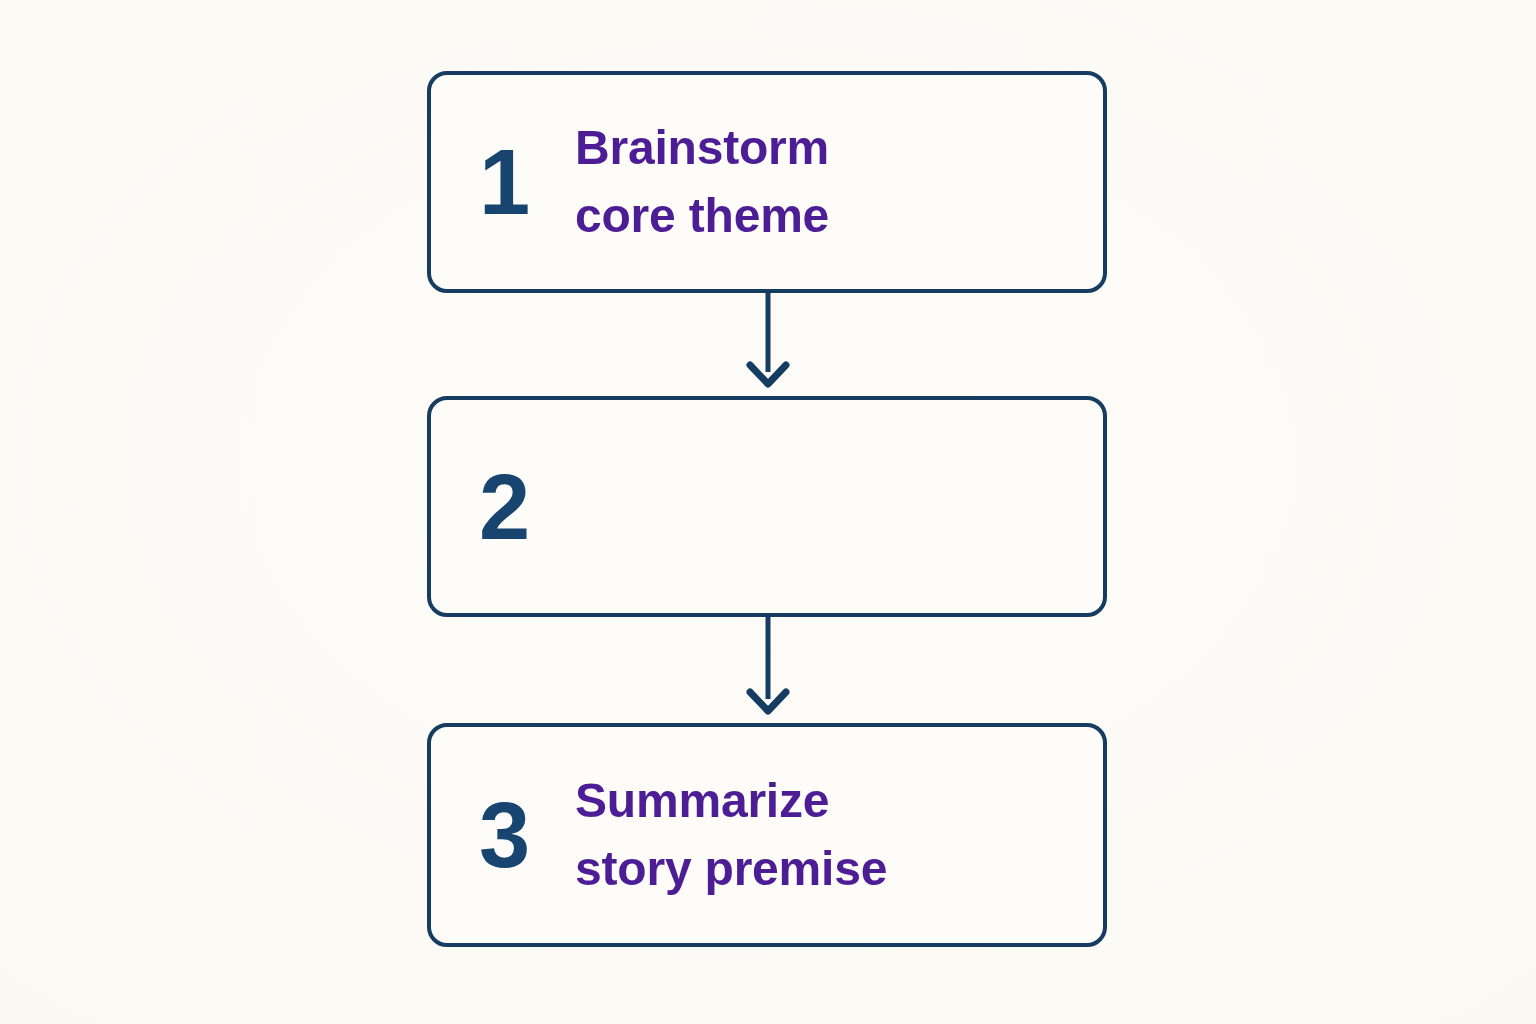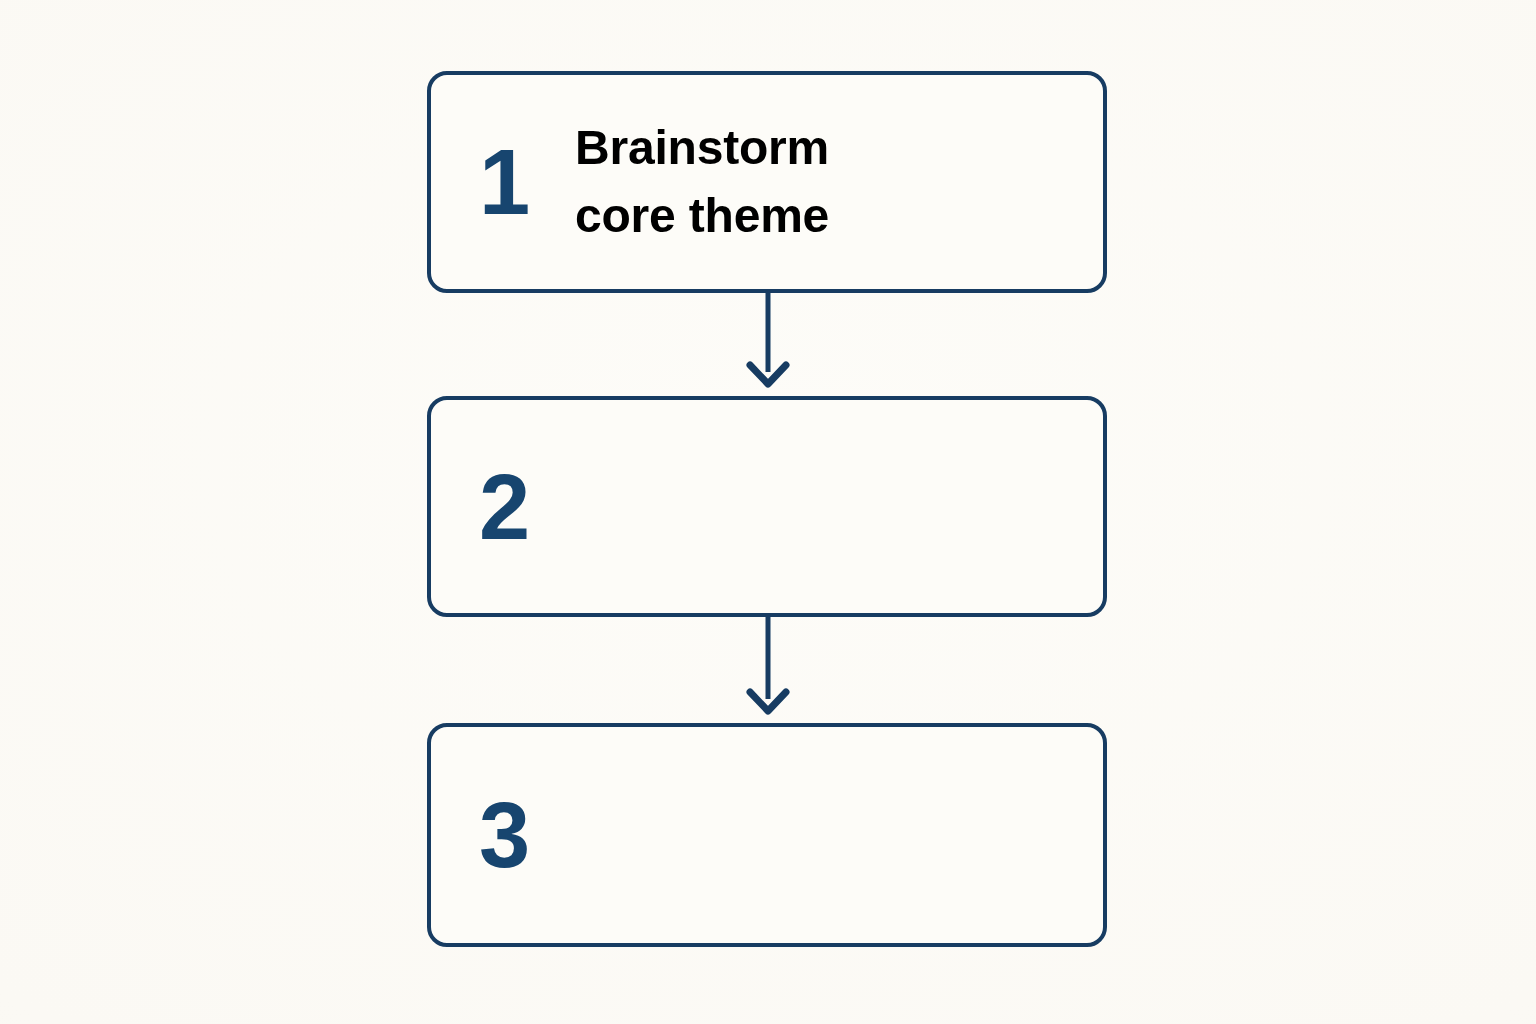--- a/index.html
+++ b/index.html
@@ -60,21 +60,21 @@
     text-align: left;
     -webkit-font-smoothing: antialiased;
   }
 
   .step-label {
     flex: 1 1 auto;
     font-family: "Liberation Sans", sans-serif;
     font-size: 48px;
     font-weight: 600;
     line-height: 68px;
-    color: #000000;
+    color: #4c1d95;
     letter-spacing: -0.2px;
     white-space: pre-line;
     -webkit-font-smoothing: antialiased;
   }
 
   
   .connector {
     position: relative;
     width: 680px;
     height: 103px;
@@ -114,16 +114,18 @@
 
     <div class="connector c2">
       <svg width="680" height="106" viewBox="0 0 680 106">
         <line x1="341" y1="0" x2="341" y2="82" stroke="#173c62" stroke-width="5" stroke-linecap="butt"></line>
         <polyline points="323,75 341,94 359,75" fill="none" stroke="#173c62" stroke-width="7" stroke-linecap="round" stroke-linejoin="round"></polyline>
       </svg>
     </div>
 
     <div class="step-box b3">
       <div class="step-num">3</div>
+      <div class="step-label">Summarize
+story premise</div>
     </div>
 
   </div>
 </div>
 
 </body></html>

